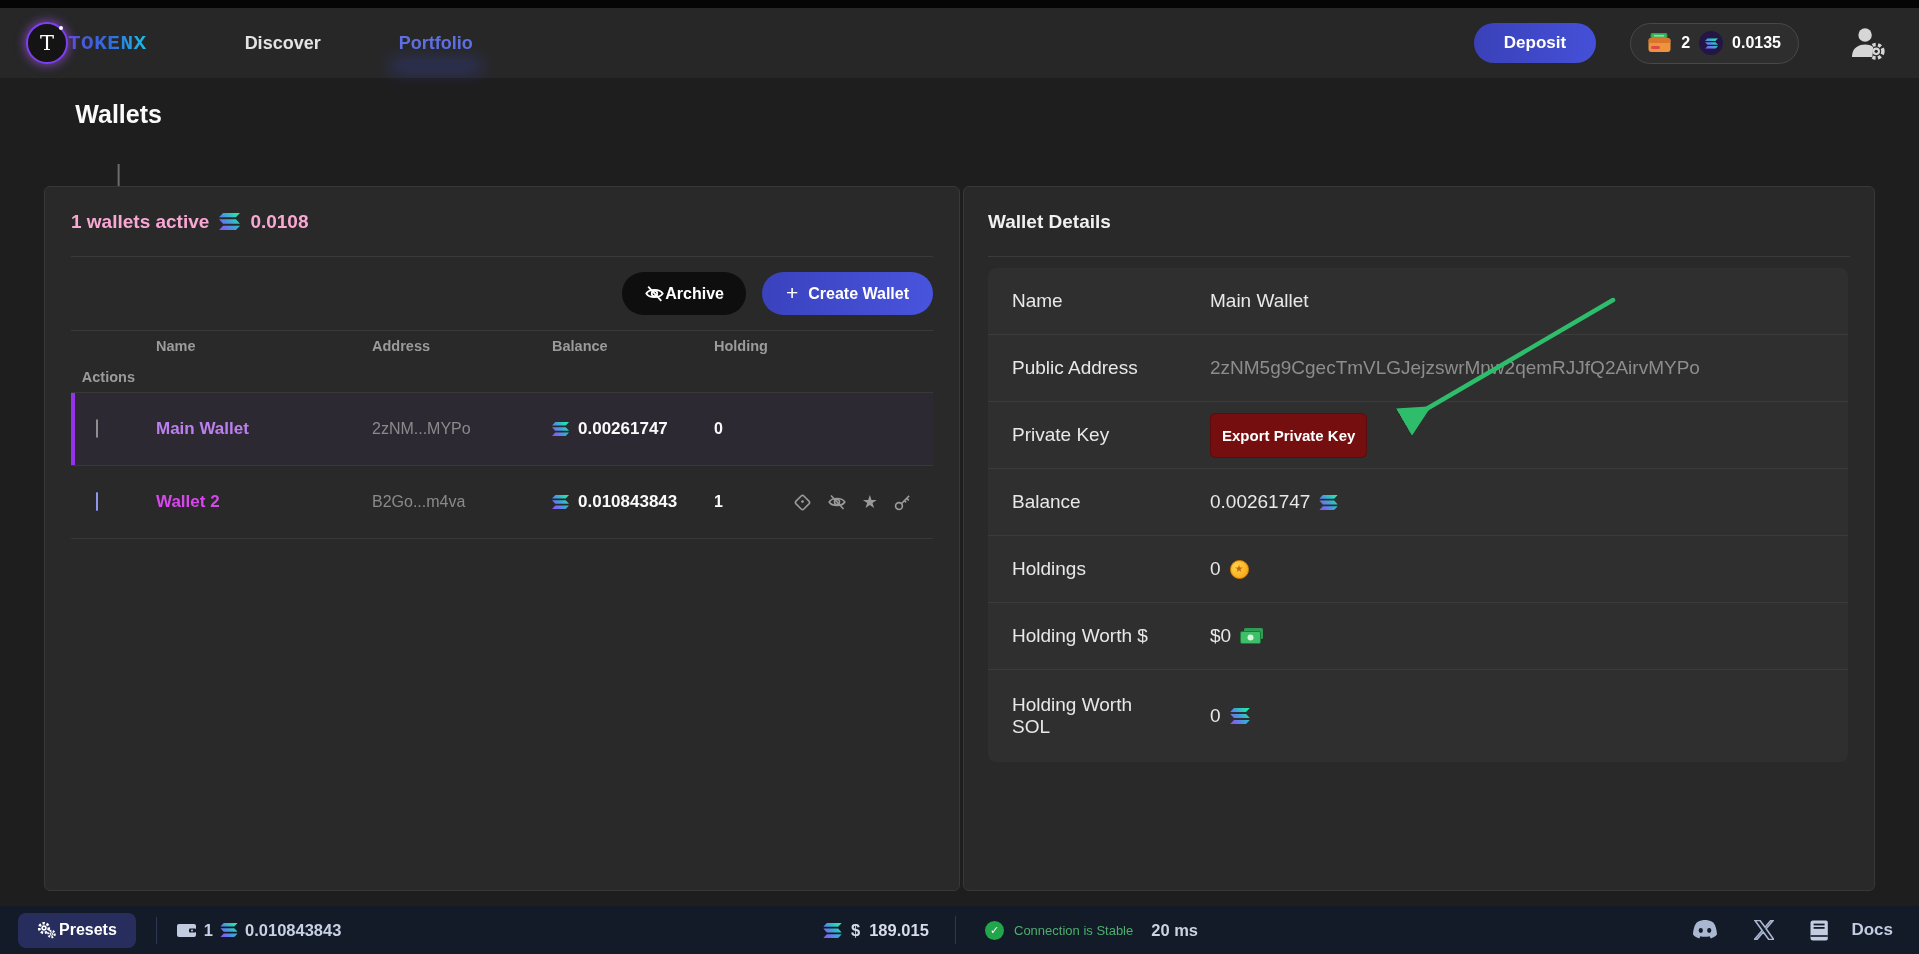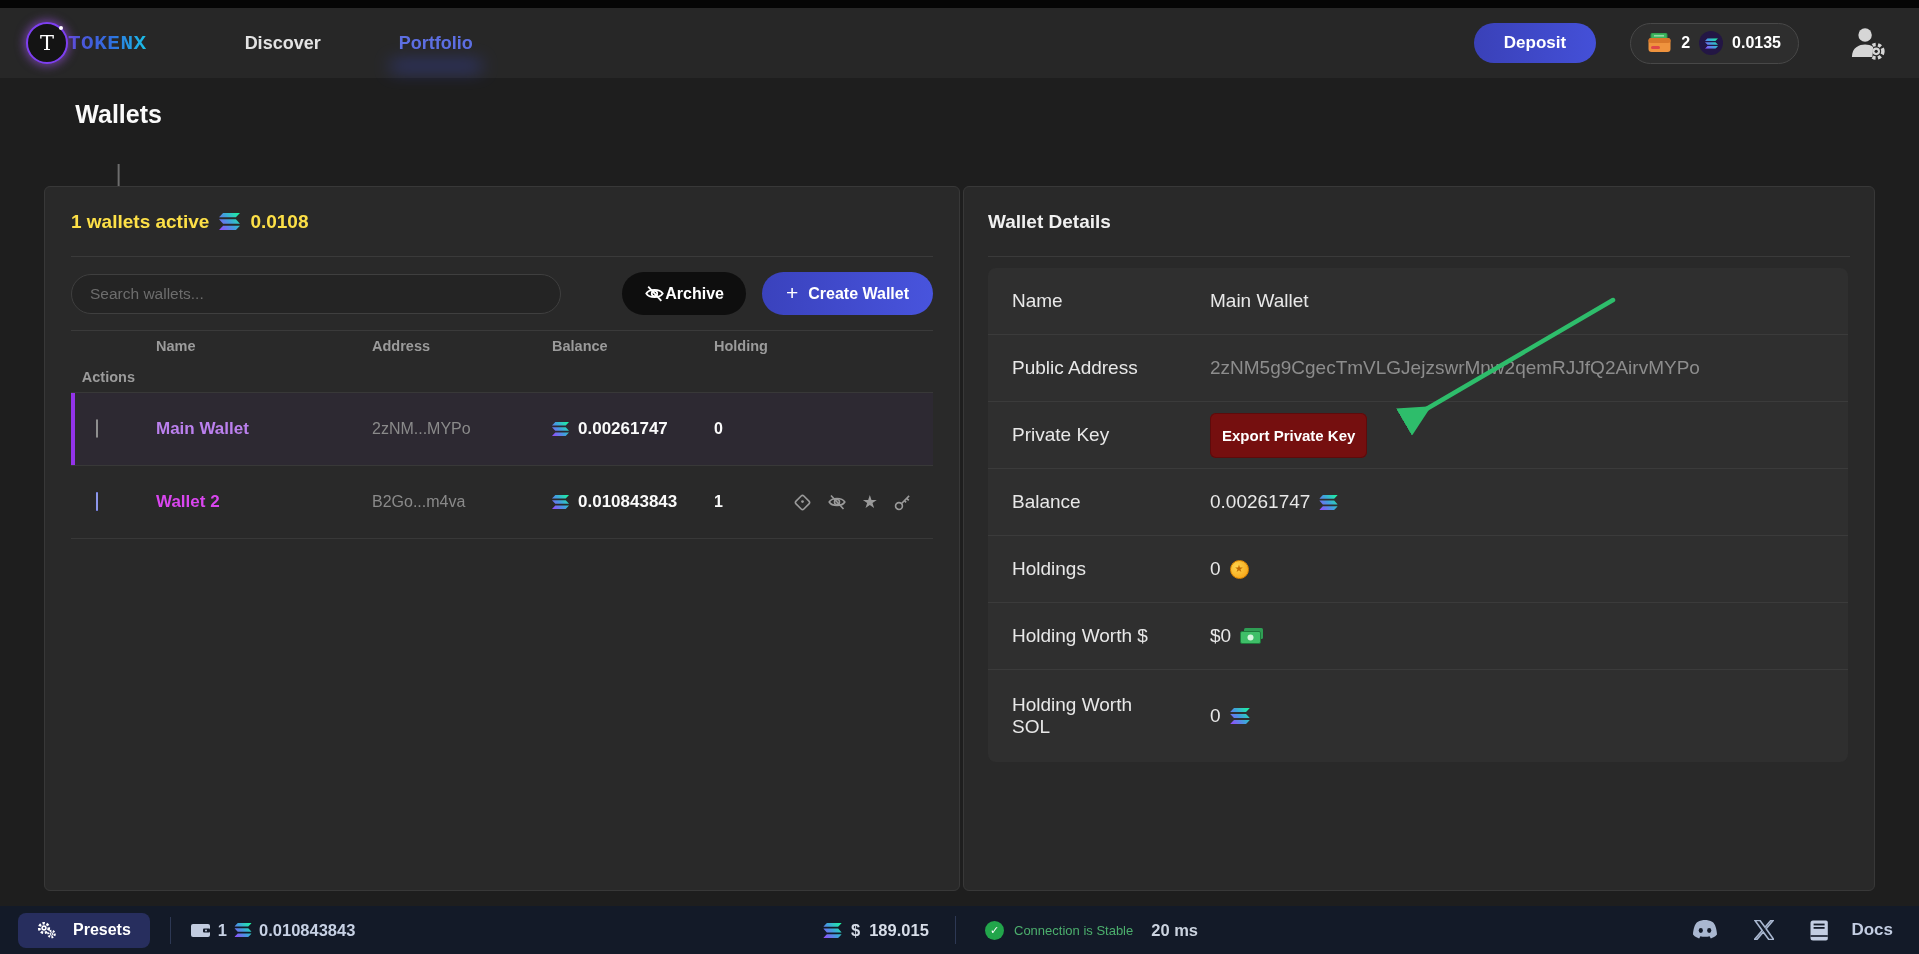--- a/index.html
+++ b/index.html
@@ -30,21 +30,21 @@
   .ptab-active { font-size:25px; font-weight:bold; color:#fafafa; cursor:pointer; }
   .ptab-sep { font-size:24px; color:#6d6d6d; }
   .ptab { font-size:25px; color:#8b8b8b; cursor:pointer; }
 
   
   .panel { position:absolute; top:186px; height:705px; background:#292929; border:1px solid #383838; border-radius:6px; }
   .panel.left { left:44px; width:916px; padding:0 26px; }
   .panel.right { left:963px; width:912px; padding:0 24px; }
 
   .panel-head { height:70px; display:flex; align-items:center; border-bottom:1px solid #3a3a3a; }
-  .summary { display:flex; align-items:center; gap:10px; font-size:19px; font-weight:bold; color:#fde047; }
+  .summary { display:flex; align-items:center; gap:10px; font-size:19px; font-weight:bold; color:#f9a8d4; }
   .details-title { font-size:19px; font-weight:600; color:#f0f0f0; }
 
   .controls { height:74px; display:flex; align-items:center; border-bottom:1px solid #3a3a3a; }
   .search-input { width:490px; height:40px; border-radius:20px; background:#242424; border:1px solid #3f3f3f; color:#ddd; font-size:15.5px; padding:0 18px; font-family:inherit; outline:none; }
   .search-input::placeholder { color:#6d6d6d; }
   .archive-btn { margin-left:auto; height:43px; padding:0 22px; border:none; border-radius:22px; background:#0e0e0e; color:#fff; font-size:16px; font-weight:600; font-family:inherit; display:flex; align-items:center; gap:0; cursor:pointer; }
   .create-btn { margin-left:16px; height:43px; padding:0 24px; border:none; border-radius:22px; background:linear-gradient(90deg,#3a42bd,#4854dd); color:#fff; font-size:16px; font-weight:600; font-family:inherit; display:flex; align-items:center; gap:10px; cursor:pointer; }
   .create-btn .plus { font-size:21px; font-weight:400; margin-top:-2px; }
 
   .wtable .hrow { display:grid; grid-template-columns:85px 216px 180px 162px 1fr; align-items:center; height:62px; border-bottom:1px solid #383838; color:#9b9b9b; font-size:14.5px; font-weight:600; }
@@ -73,21 +73,21 @@
   .export-btn { height:45px; padding:0 12px; border:none; border-radius:6px; background:var(--danger_red,#750f0f); color:#fff; font-size:15px; font-weight:bold; font-family:inherit; cursor:pointer; box-shadow:0 0 0 1px #5d0b0b inset; }
   .coin { width:19px; height:19px; border-radius:50%; background:radial-gradient(circle at 35% 35%, #ffd54f, #f59b0b); border:1.5px solid #e08700; display:flex; align-items:center; justify-content:center; }
   .coin span { font-family:"DejaVu Sans", sans-serif; font-size:10px; color:#c26a00; line-height:1; }
 
   
   .arrow-annotation { position:absolute; left:1395px; top:292px; pointer-events:none; }
   .arrow-annotation line { stroke:var(--arrow_green,#2ebd6b); }
 
   
   .statusbar { position:absolute; left:0; bottom:0; width:100%; height:48px; background:#131a28; display:flex; align-items:center; padding:0 26px 0 18px; }
-  .presets-btn { height:35px; padding:0 19px; border:none; border-radius:8px; background:#272e5e; color:#fff; font-size:16px; font-weight:bold; font-family:inherit; display:flex; align-items:center; gap:16px; cursor:pointer; }
+  .presets-btn { height:35px; padding:0 19px; border:none; border-radius:8px; background:#272e5e; color:#fff; font-size:16px; font-weight:bold; font-family:inherit; display:flex; align-items:center; gap:2px; cursor:pointer; }
   .sb-divider { width:1px; height:27px; background:#2d3854; margin:0 20px; }
   .sb-group { display:flex; align-items:center; gap:7px; color:#c7d1e4; font-size:16.5px; font-weight:600; }
   .sb-price { position:absolute; left:823px; display:flex; align-items:center; gap:9px; color:#d7dde8; font-size:16.5px; font-weight:bold; }
   .sb-div2 { position:absolute; left:955px; top:10px; width:1px; height:28px; background:#2d3854; }
   .sb-conn { position:absolute; left:985px; display:flex; align-items:center; gap:10px; }
   .conn-check { width:19px; height:19px; border-radius:50%; background:#22a54b; display:flex; align-items:center; justify-content:center; }
   .conn-check span { font-family:"DejaVu Sans", sans-serif; color:#fff; font-size:11px; line-height:1; }
   .conn-text { color:var(--success_green,#4caf6d); font-size:13px; }
   .conn-latency { color:#cbd3df; font-size:16.5px; font-weight:bold; margin-left:8px; }
   .sb-right { margin-left:auto; display:flex; align-items:center; gap:36px; color:#a9b7d0; }
@@ -170,21 +170,20 @@
     <div class="summary">
       <span>1 wallets active</span>
       <svg class="sol" width="21" height="17" viewBox="0 0 16 13">
           <use href="#sol-sym"></use>
         </svg>
       <span>0.0108</span>
     </div>
   </div>
 
   <div class="controls">
-    <input class="search-input" type="text" placeholder="Search wallets..." style="">
     <button class="archive-btn">
       <span>
         <svg width="21" height="21" viewBox="0 0 20 20" fill="none" stroke="#fff" stroke-width="1.7">
           <path d="M2.2 10 C5 5.4 15 5.4 17.8 10 C15 14.6 5 14.6 2.2 10 Z"></path>
           <circle cx="10" cy="10" r="2.6"></circle>
           <line x1="4" y1="3.5" x2="16.5" y2="17"></line>
         </svg>
       </span>
       <span>Archive</span>
     </button>

